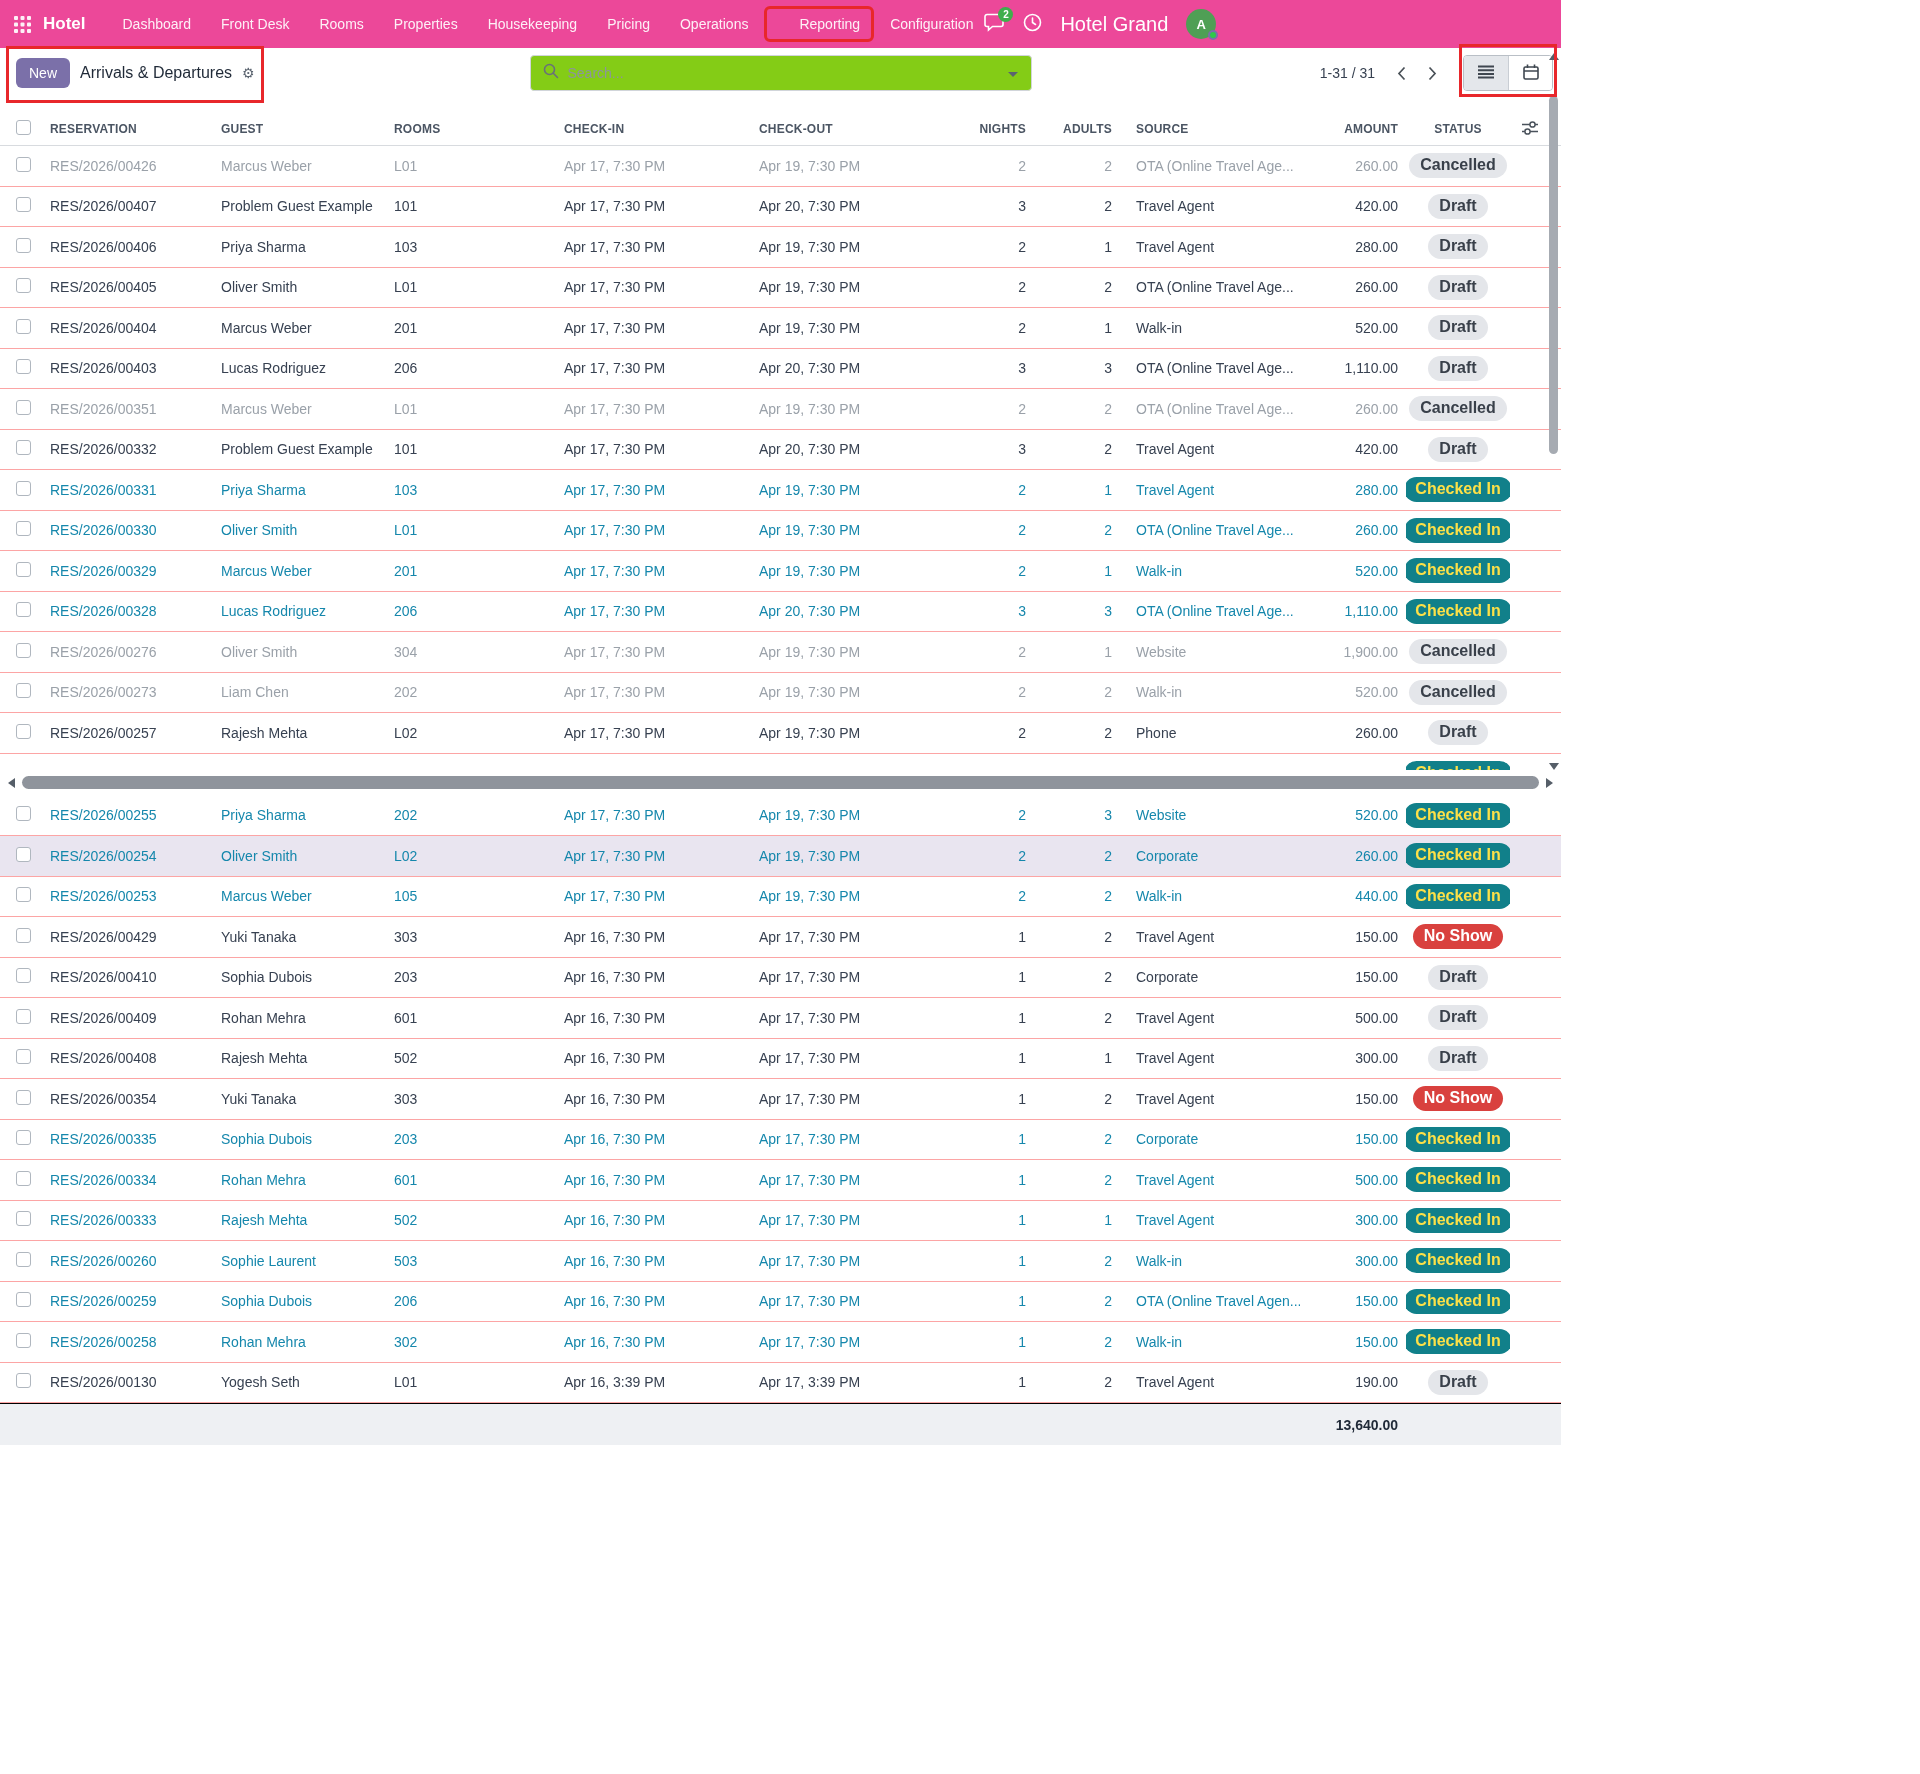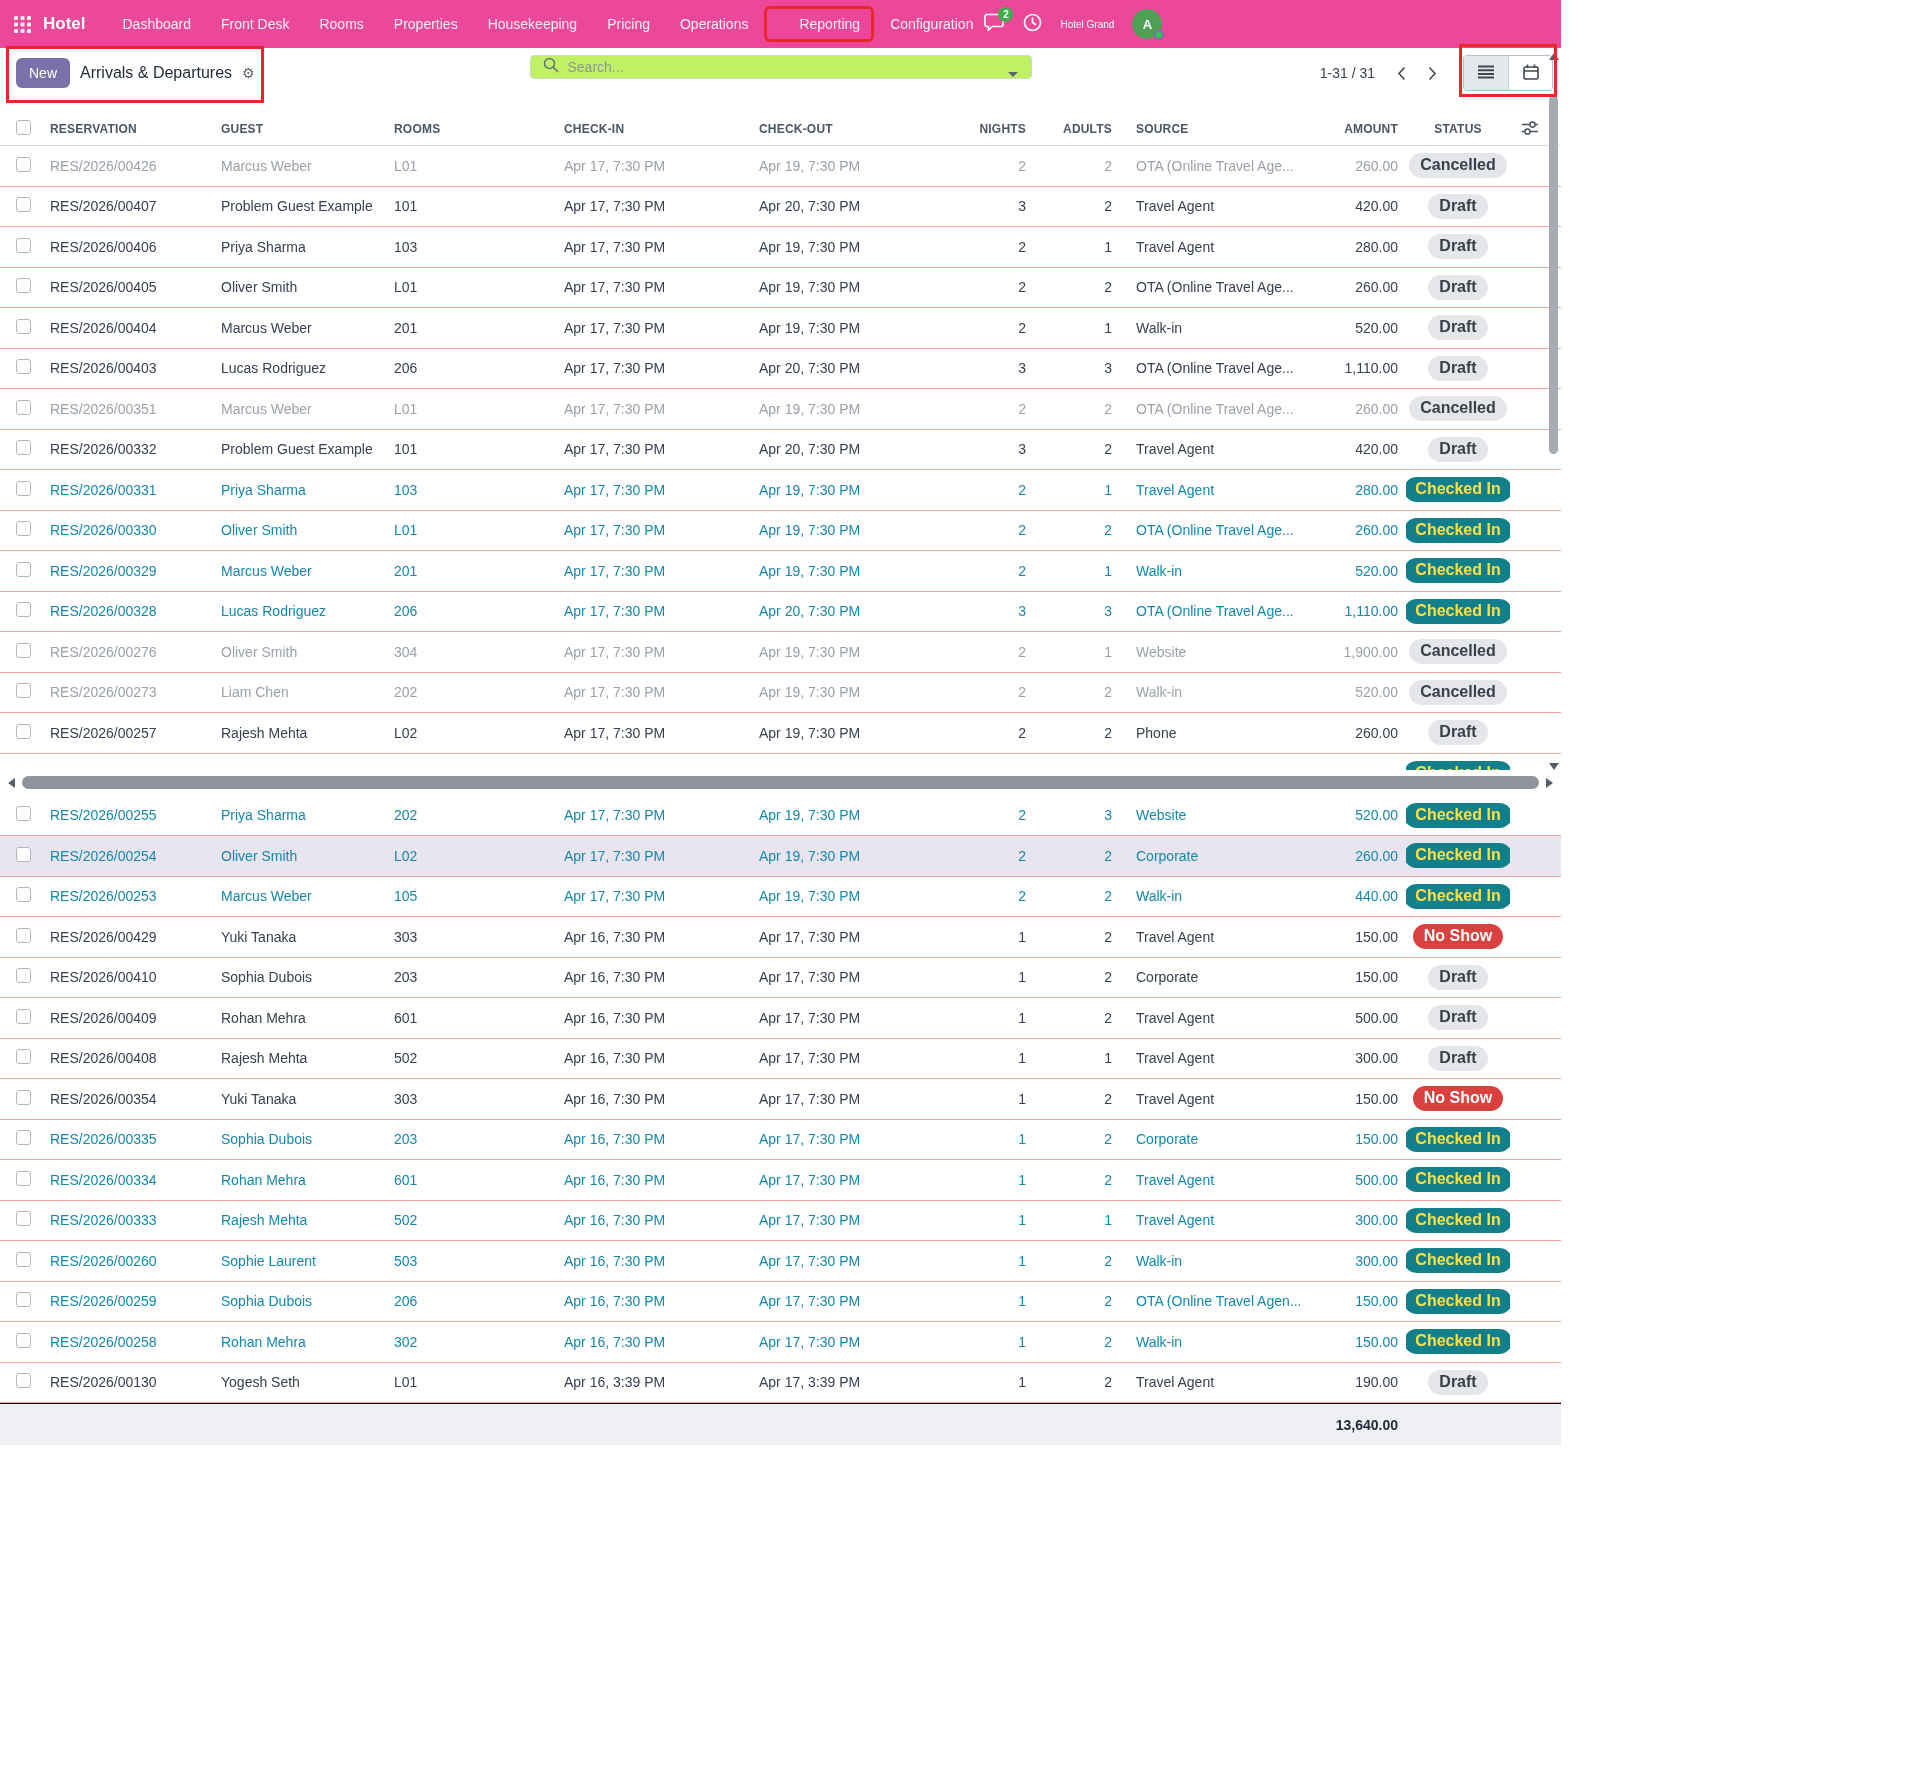--- a/index.html
+++ b/index.html
@@ -12,31 +12,31 @@
   .navbar { height: 48px; background: #ec4899; display: flex; align-items: center; justify-content: flex-start; padding: 0 14px; position: relative; }
   .nav-left { display: flex; align-items: center; }
   .apps-icon { display: inline-flex; margin-right: 12px; }
   .brand { color: #fff; font-size: 17px; font-weight: 700; margin-right: 26px; }
   .nav-menu { display: flex; align-items: center; gap: 8px; }
   .nav-item { color: rgba(255,255,255,.92); font-size: 14px; padding: 7px 11px; border-radius: 3px; white-space: nowrap; }
   .nav-highlight { outline: 3px solid #e8272b; padding-left: 32px; }
   .nav-right { display: flex; align-items: center; gap: 18px; }
   .icon-btn { position: relative; display: inline-flex; align-items: center; }
   .msg-badge { position: absolute; top: -6px; right: -8px; background: #3fae4c; color: #fff; font-size: 10px; font-weight: 700; min-width: 15px; height: 15px; border-radius: 8px; display: flex; align-items: center; justify-content: center; padding: 0 3px; }
-  .company { color: #fff; font-size: 10px; }
+  .company { color: #fff; font-size: 20px; }
   .avatar { position: relative; width: 30px; height: 30px; border-radius: 50%; background: #4f9f55; color: #fff; font-size: 13px; font-weight: 700; display: flex; align-items: center; justify-content: center; }
   .presence-dot { position: absolute; bottom: -1px; right: -2px; width: 10px; height: 10px; border-radius: 50%; background: #2fc84a; border: 2px solid #7b70a9; }
 
   
   .control-bar { height: 50px; position: relative; background: #fff; }
   .cb-left { position: absolute; left: 16px; top: 0; height: 50px; display: flex; align-items: center; gap: 10px; }
   .btn-new { background: #7b70a9; color: #fff; border: none; border-radius: 6px; font-size: 14px; font-weight: 500; padding: 7px 13px; font-family: inherit; }
   .page-title { font-size: 16px; font-weight: 500; color: #1f2937; }
   .title-gear { font-size: 14px; color: #5b6470; }
-  .search-box { position: absolute; left: 50%; transform: translateX(-50%); top: 7px; width: 502px; height: 24px; border: 1px solid #d1d5da; border-radius: 4px; display: flex; align-items: center; padding: 0 34px 0 12px; background: #bef264; }
+  .search-box { position: absolute; left: 50%; transform: translateX(-50%); top: 7px; width: 502px; height: 36px; border: 1px solid #d1d5da; border-radius: 4px; display: flex; align-items: center; padding: 0 34px 0 12px; background: #84cc16; }
   .search-box input { border: none; outline: none; flex: 1; font-size: 14px; color: #374151; font-family: inherit; margin-left: 9px; background: transparent; }
   .search-box input::placeholder { color: #8d949c; }
   .search-caret { position: absolute; right: 13px; top: 16px; width: 0; height: 0; border-left: 5px solid transparent; border-right: 5px solid transparent; border-top: 5px solid #5b6470; }
   .cb-right { position: absolute; right: 8px; top: 0; height: 50px; display: flex; align-items: center; gap: 6px; }
   .pager-text { font-size: 14px; color: #374151; margin-right: 8px; }
   .pager-btn { background: transparent; border: none; padding: 4px 8px; display: inline-flex; }
   .view-switcher { display: flex; border: 1px solid #b9bfc6; border-radius: 4px; overflow: hidden; margin-left: 12px; }
   .vs-btn { width: 44px; height: 34px; background: #fff; border: none; display: flex; align-items: center; justify-content: center; }
   .vs-btn.active { background: #e4e7eb; }
   .vs-btn + .vs-btn { border-left: 1px solid #c9ced4; }

